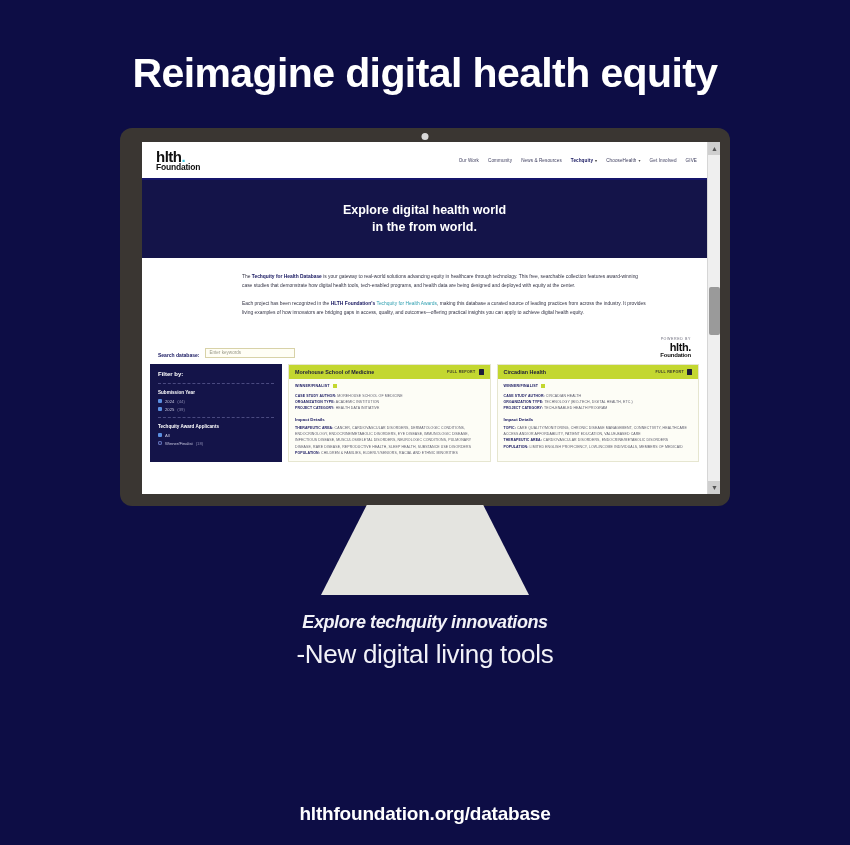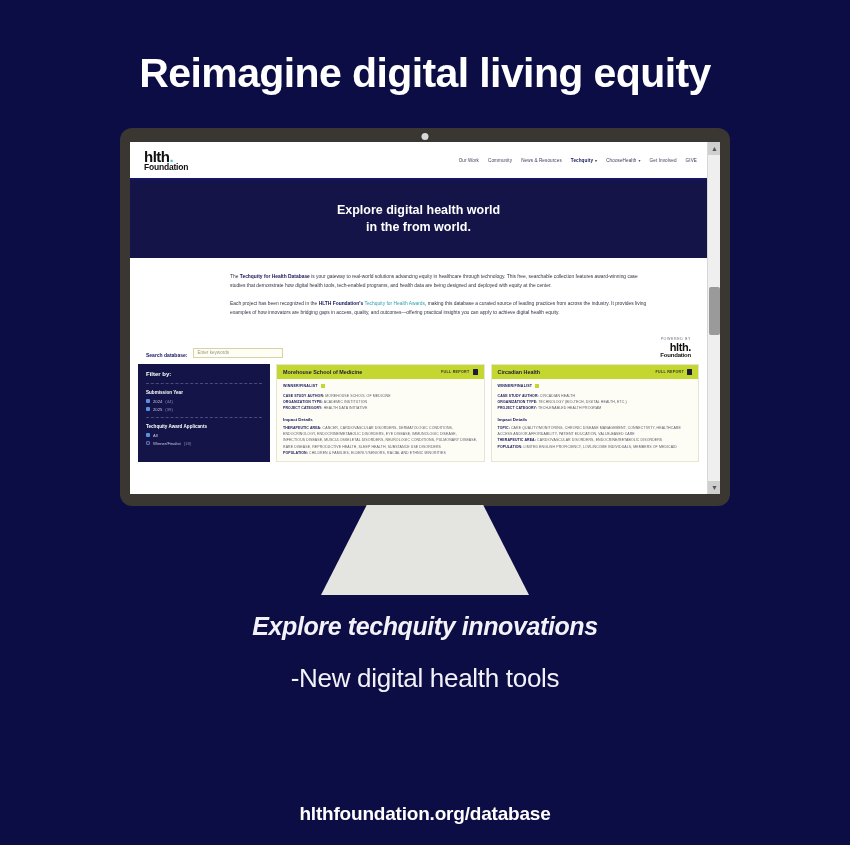--- a/index.html
+++ b/index.html
@@ -27,21 +27,21 @@
   
   .monitor-wrap {
     position: absolute;
     top: 128px;
     left: 120px;
     width: 610px;
   }
   .monitor-bezel {
     background: #3a3632;
     border-radius: 12px;
-    padding: 14px 10px 12px 10px;
+    padding: 14px 10px 12px 22px;
     position: relative;
   }
   .webcam {
     position: absolute;
     top: 5px; left: 50%;
     transform: translateX(-50%);
     width: 7px; height: 7px;
     border-radius: 50%;
     background: #d9d9d9;
   }
@@ -266,43 +266,43 @@
   }
 
   
   .caption {
     position: absolute;
     top: 612px; left: 0; width: 100%;
     text-align: center;
     color: #f2f2f8;
   }
   .caption .line1 {
-    font-size: 25px; font-weight: bold; font-style: italic;
+    font-size: 18px; font-weight: bold; font-style: italic;
     letter-spacing: -0.4px;
-    margin-bottom: 20px;
+    margin-bottom: 4px;
   }
   .caption .line {
     font-size: 26px;
     line-height: 1.38;
     letter-spacing: -0.3px;
   }
   .url {
     position: absolute;
     top: 803px; left: 0; width: 100%;
     text-align: center;
     color: #ffffff;
     font-size: 19px;
     font-weight: bold;
     letter-spacing: -0.2px;
   }
 </style>
 </head>
 <body>
 
-<div class="headline">Reimagine digital living equity</div>
+<div class="headline">Reimagine digital health equity</div>
 
 <div class="monitor-wrap">
   <div class="monitor-bezel">
     <div class="webcam"></div>
 
     <div class="screen">
       <div class="screen-inner">
 
         <div class="site-header">
           <div class="logo">
@@ -425,16 +425,16 @@
         <div class="sb-arrow bottom">▼</div>
       </div>
     </div>
   </div>
 </div>
 
 <div class="stand"></div>
 
 <div class="caption">
   <div class="line1">Explore techquity innovations</div>
-  <div class="line">-New digital health tools</div>
+  <div class="line">-New digital living tools</div>
 </div>
 
 <div class="url">hlthfoundation.org/database</div>
 
 </body></html>

